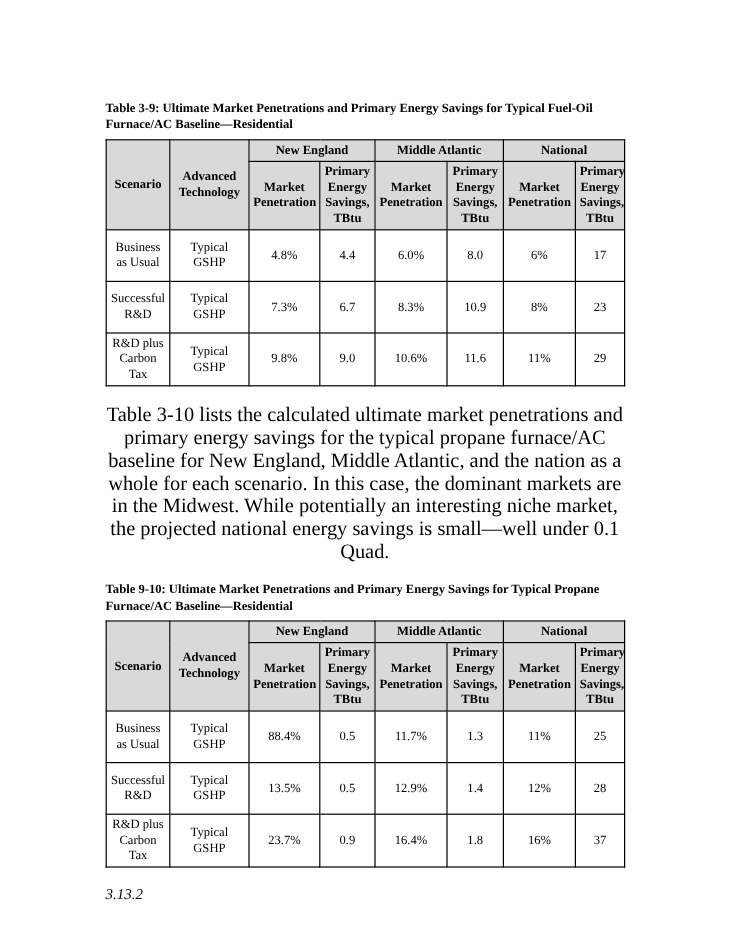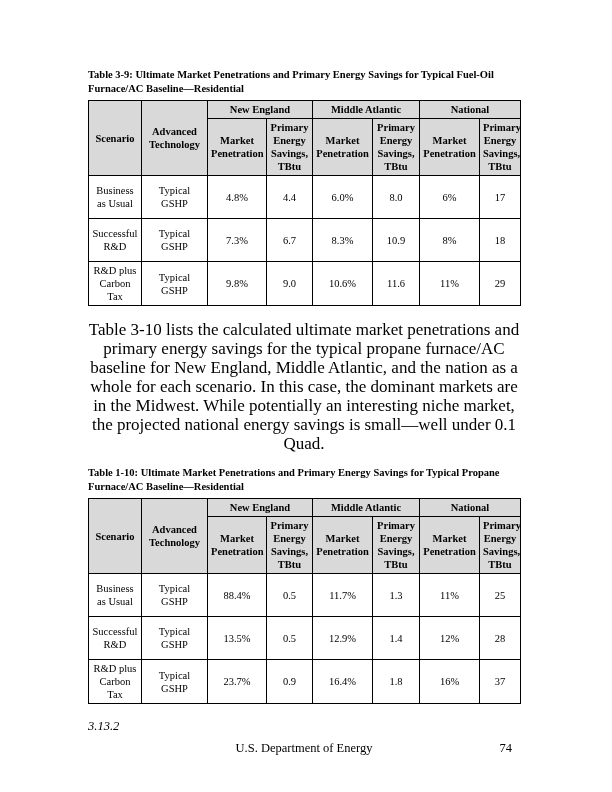--- a/index.html
+++ b/index.html
@@ -11,21 +11,21 @@
     position: relative;
     box-sizing: border-box;
     padding: 68px 92px 0 88px;
     font-family: "Liberation Serif", serif;
     color: #000;
   }
   .caption {
     font-size: 10.5px;
     font-weight: bold;
     line-height: 13.5px;
-    margin: 0 0 5px 0;
+    margin: 16px 0 5px 0;
   }
   table.data-table {
     border-collapse: collapse;
     width: 100%;
     table-layout: fixed;
     font-size: 10.5px;
     line-height: 13px;
     margin: 0 0 14px 0;
   }
   table.data-table th,
@@ -121,38 +121,38 @@
         <td>17</td>
       </tr>
       <tr>
         <td>Successful R&amp;D</td>
         <td>Typical GSHP</td>
         <td>7.3%</td>
         <td>6.7</td>
         <td>8.3%</td>
         <td>10.9</td>
         <td>8%</td>
-        <td>18</td>
+        <td>23</td>
       </tr>
       <tr>
         <td>R&amp;D plus Carbon Tax</td>
         <td>Typical GSHP</td>
         <td>9.8%</td>
         <td>9.0</td>
         <td>10.6%</td>
         <td>11.6</td>
         <td>11%</td>
         <td>29</td>
       </tr>
     </tbody>
   </table>
 
   <p class="body-text">Table 3-10 lists the calculated ultimate market penetrations and primary energy savings for the typical propane furnace/AC baseline for New England, Middle Atlantic, and the nation as a whole for each scenario.  In this case, the dominant markets are in the Midwest.  While potentially an interesting niche market, the projected national energy savings is small—well under 0.1 Quad.</p>
 
-  <p class="caption">Table 1-10:  Ultimate Market Penetrations and Primary Energy Savings for Typical Propane Furnace/AC Baseline—Residential</p>
+  <p class="caption">Table 9-10:  Ultimate Market Penetrations and Primary Energy Savings for Typical Propane Furnace/AC Baseline—Residential</p>
 
   <table class="data-table">
     <colgroup>
       <col style="width:53px">
         <col style="width:66px">
       <col style="width:59px">
         <col style="width:46px">
       <col style="width:60px">
         <col style="width:47px">
       <col style="width:60px">
@@ -207,18 +207,14 @@
         <td>37</td>
       </tr>
     </tbody>
   </table>
 
   <div class="section-heading">
     <span class="section-number">3.13.2</span>
   </div>
 
 
-  <div class="footer">
-    <div class="footer-center">U.S. Department of Energy</div>
-    <div class="footer-page">74</div>
-  </div>
 
 </div>
 
 </body></html>

